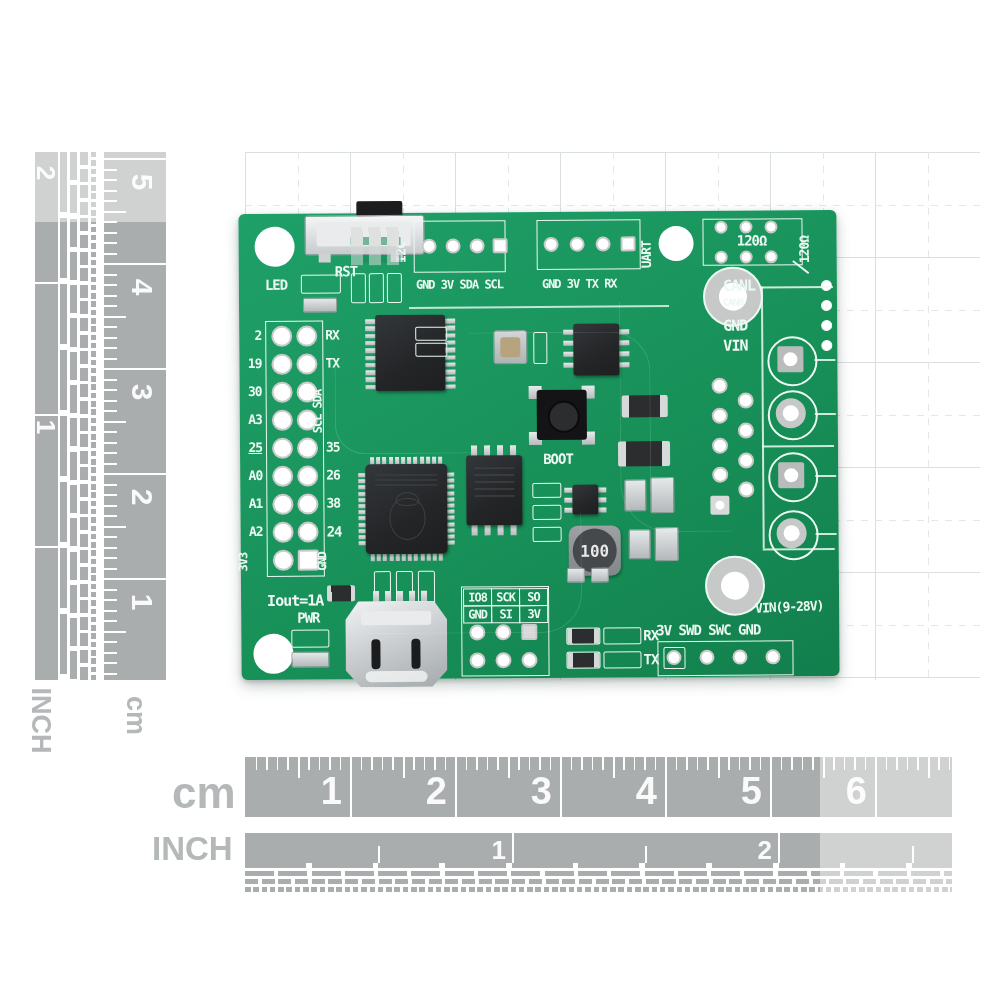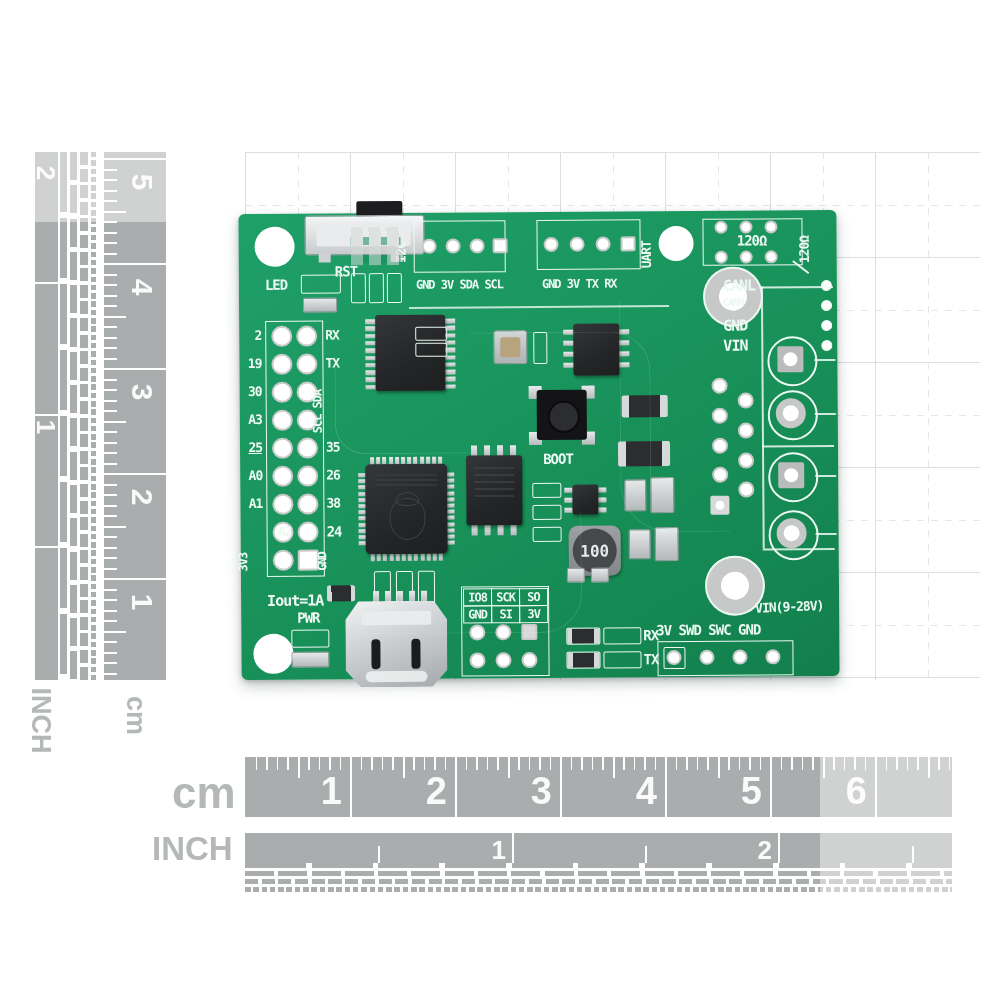--- a/index.html
+++ b/index.html
@@ -367,21 +367,21 @@
         <div class="abs hole ring sq" style="left: 56.5px; top: 335.5px; width: 21px; height: 21px;"></div>
       </div>
     <div id="gpio-labels-left" class="abs" style="left:0;top:0;">
         <div class="abs silk" style="left: 0px; top: 114px; width: 22px; font-size: 13px; text-align: right;">2</div>
         <div class="abs silk" style="left: 0px; top: 142px; width: 22px; font-size: 13px; text-align: right;">19</div>
         <div class="abs silk" style="left: 0px; top: 170px; width: 22px; font-size: 13px; text-align: right;">30</div>
         <div class="abs silk" style="left: 0px; top: 198px; width: 22px; font-size: 13px; text-align: right;">A3</div>
         <div class="abs silk" style="left: 0px; top: 226px; width: 22px; font-size: 13px; text-align: right; text-decoration: underline;">25</div>
         <div class="abs silk" style="left: 0px; top: 254px; width: 22px; font-size: 13px; text-align: right;">A0</div>
         <div class="abs silk" style="left: 0px; top: 282px; width: 22px; font-size: 13px; text-align: right;">A1</div>
-        <div class="abs silk" style="left: 0px; top: 310px; width: 22px; font-size: 13px; text-align: right; padding-left: 29px;">A2</div>
+        <div class="abs silk" style="left: 0px; top: 310px; width: 22px; font-size: 13px; text-align: right;">A2</div>
       </div>
     <div id="gpio-labels-right" class="abs" style="left:0;top:0;">
         <div class="abs silk" style="left: 86px; top: 114px; font-size: 13px;">RX</div>
         <div class="abs silk" style="left: 86px; top: 142px; font-size: 13px;">TX</div>
         <div class="abs silk" style="left: 86px; top: 226px; font-size: 13px;">35</div>
         <div class="abs silk" style="left: 86px; top: 254px; font-size: 13px;">26</div>
         <div class="abs silk" style="left: 86px; top: 282px; font-size: 13px;">38</div>
         <div class="abs silk" style="left: 86px; top: 310px; font-size: 14px;">24</div>
       </div>
     <div class="abs" style="left:-2px;top:328px;width:22px;height:40px;">

